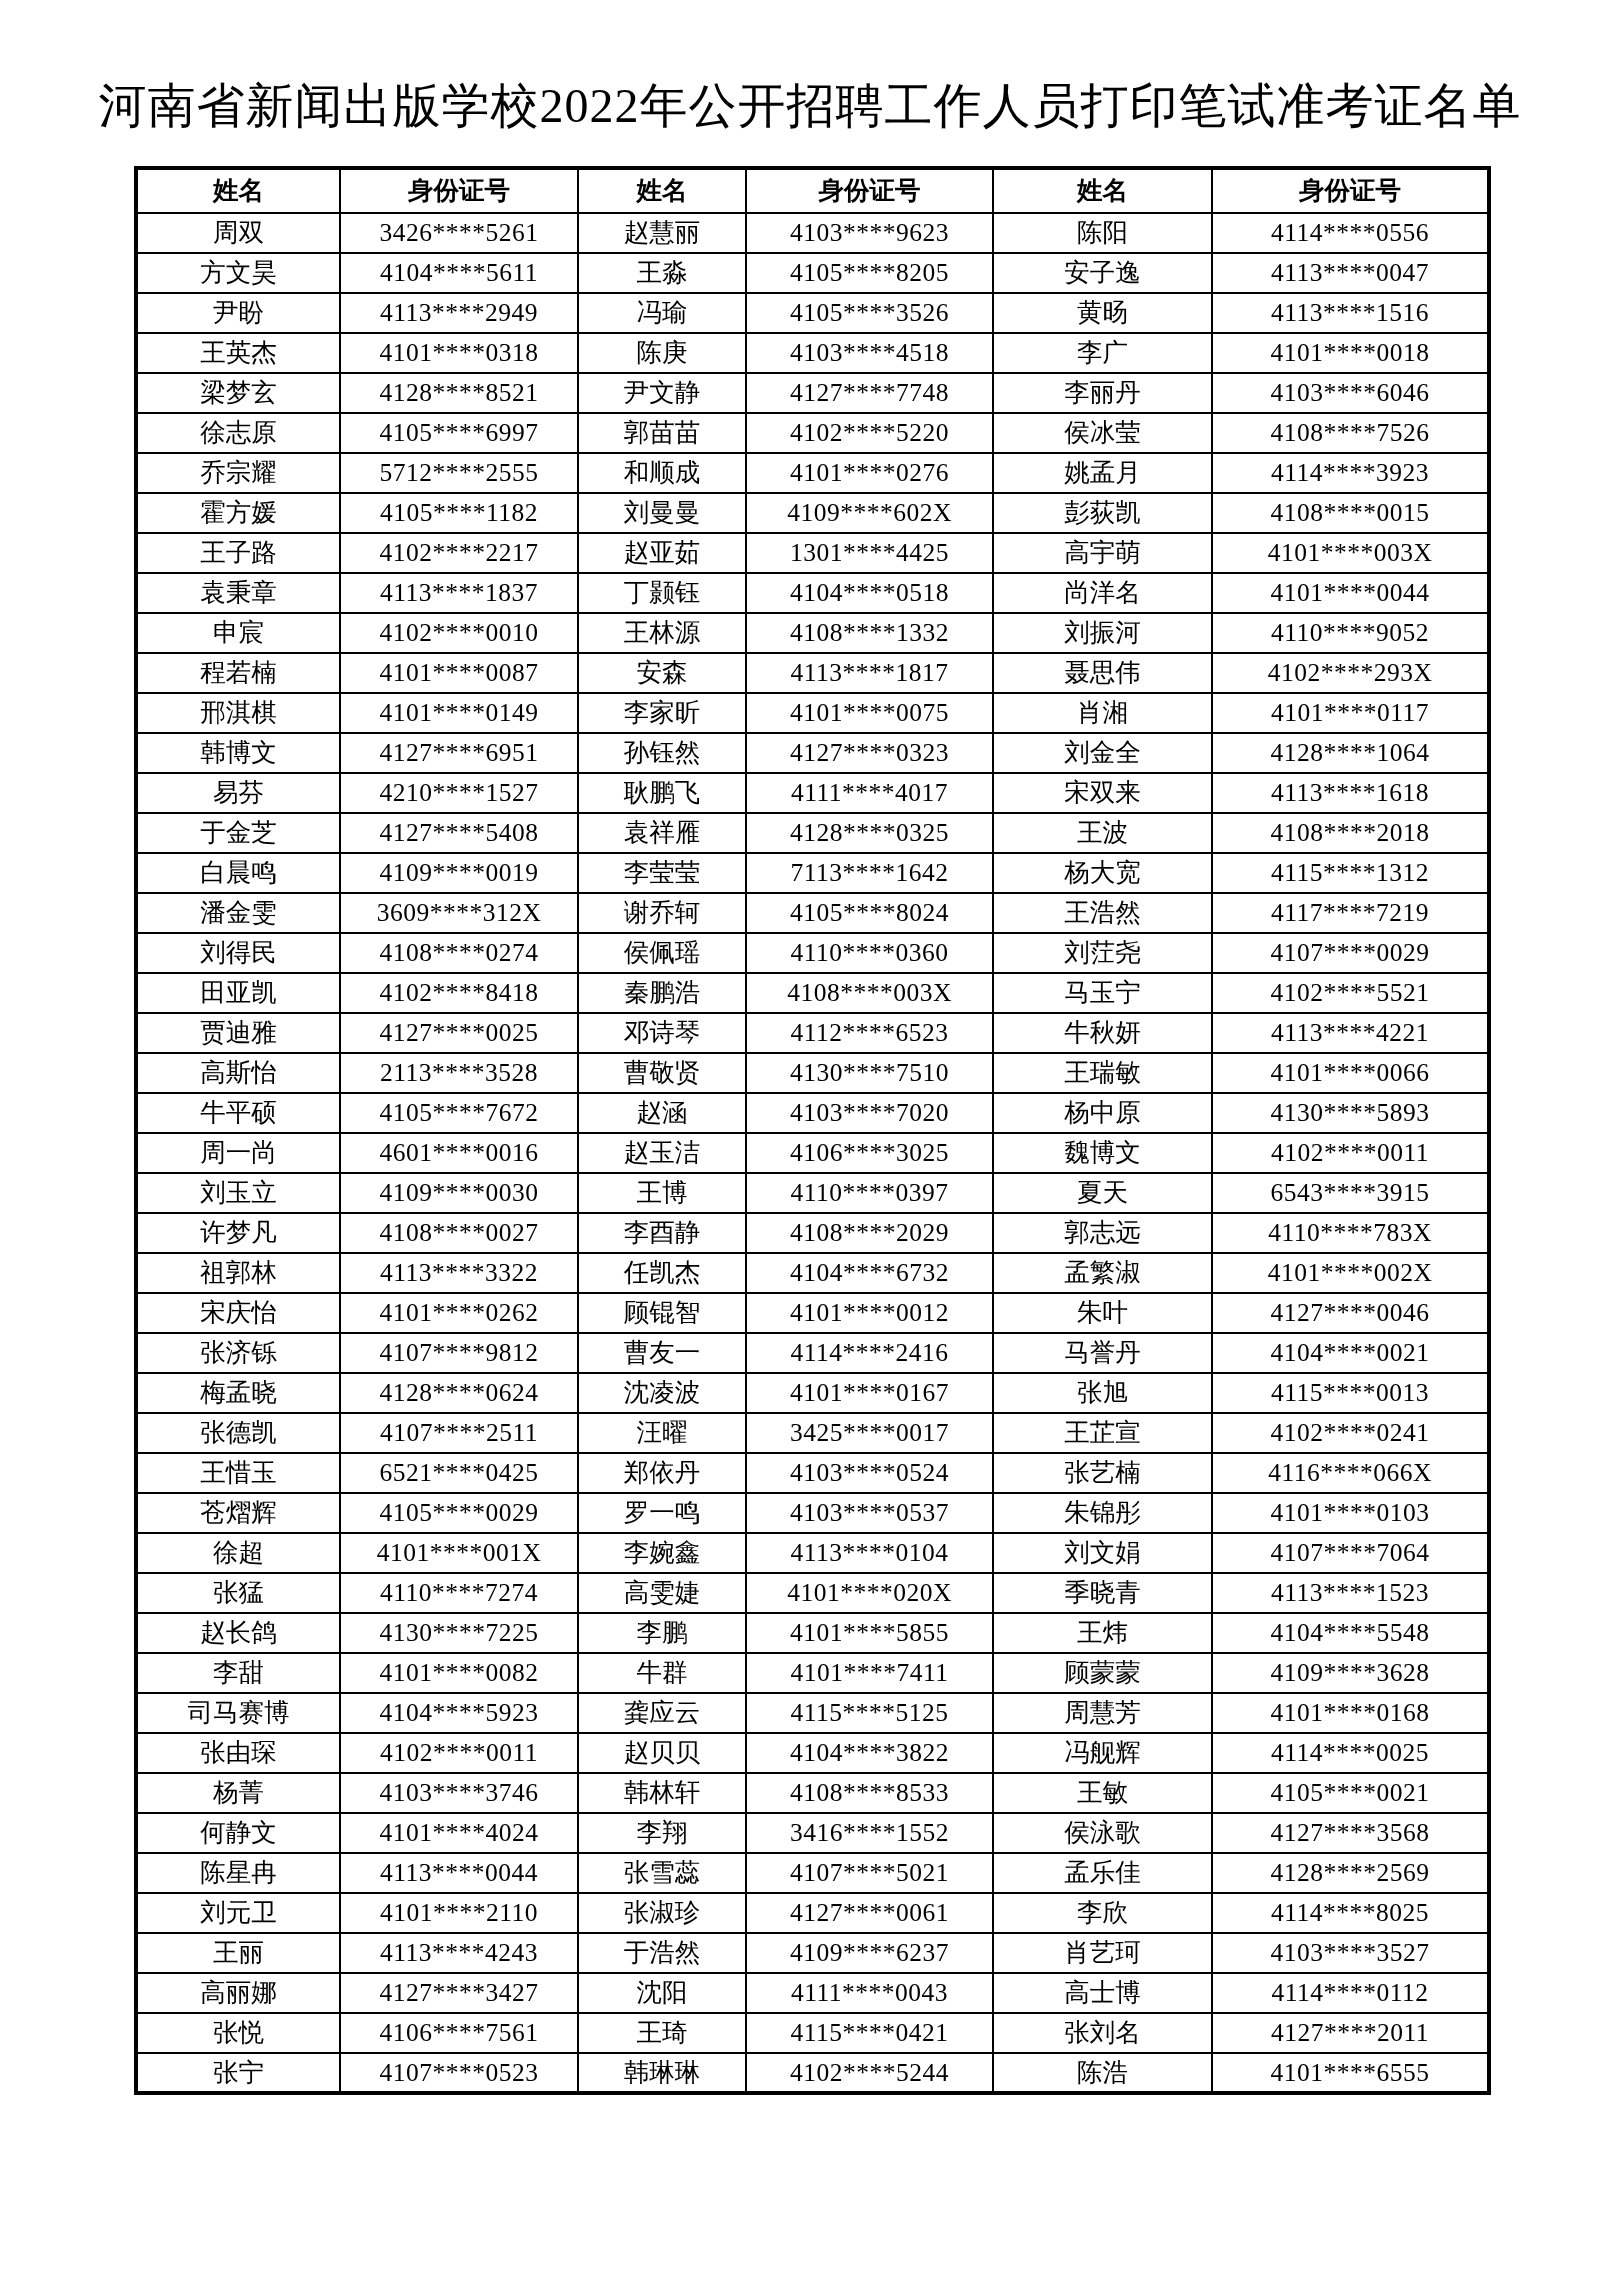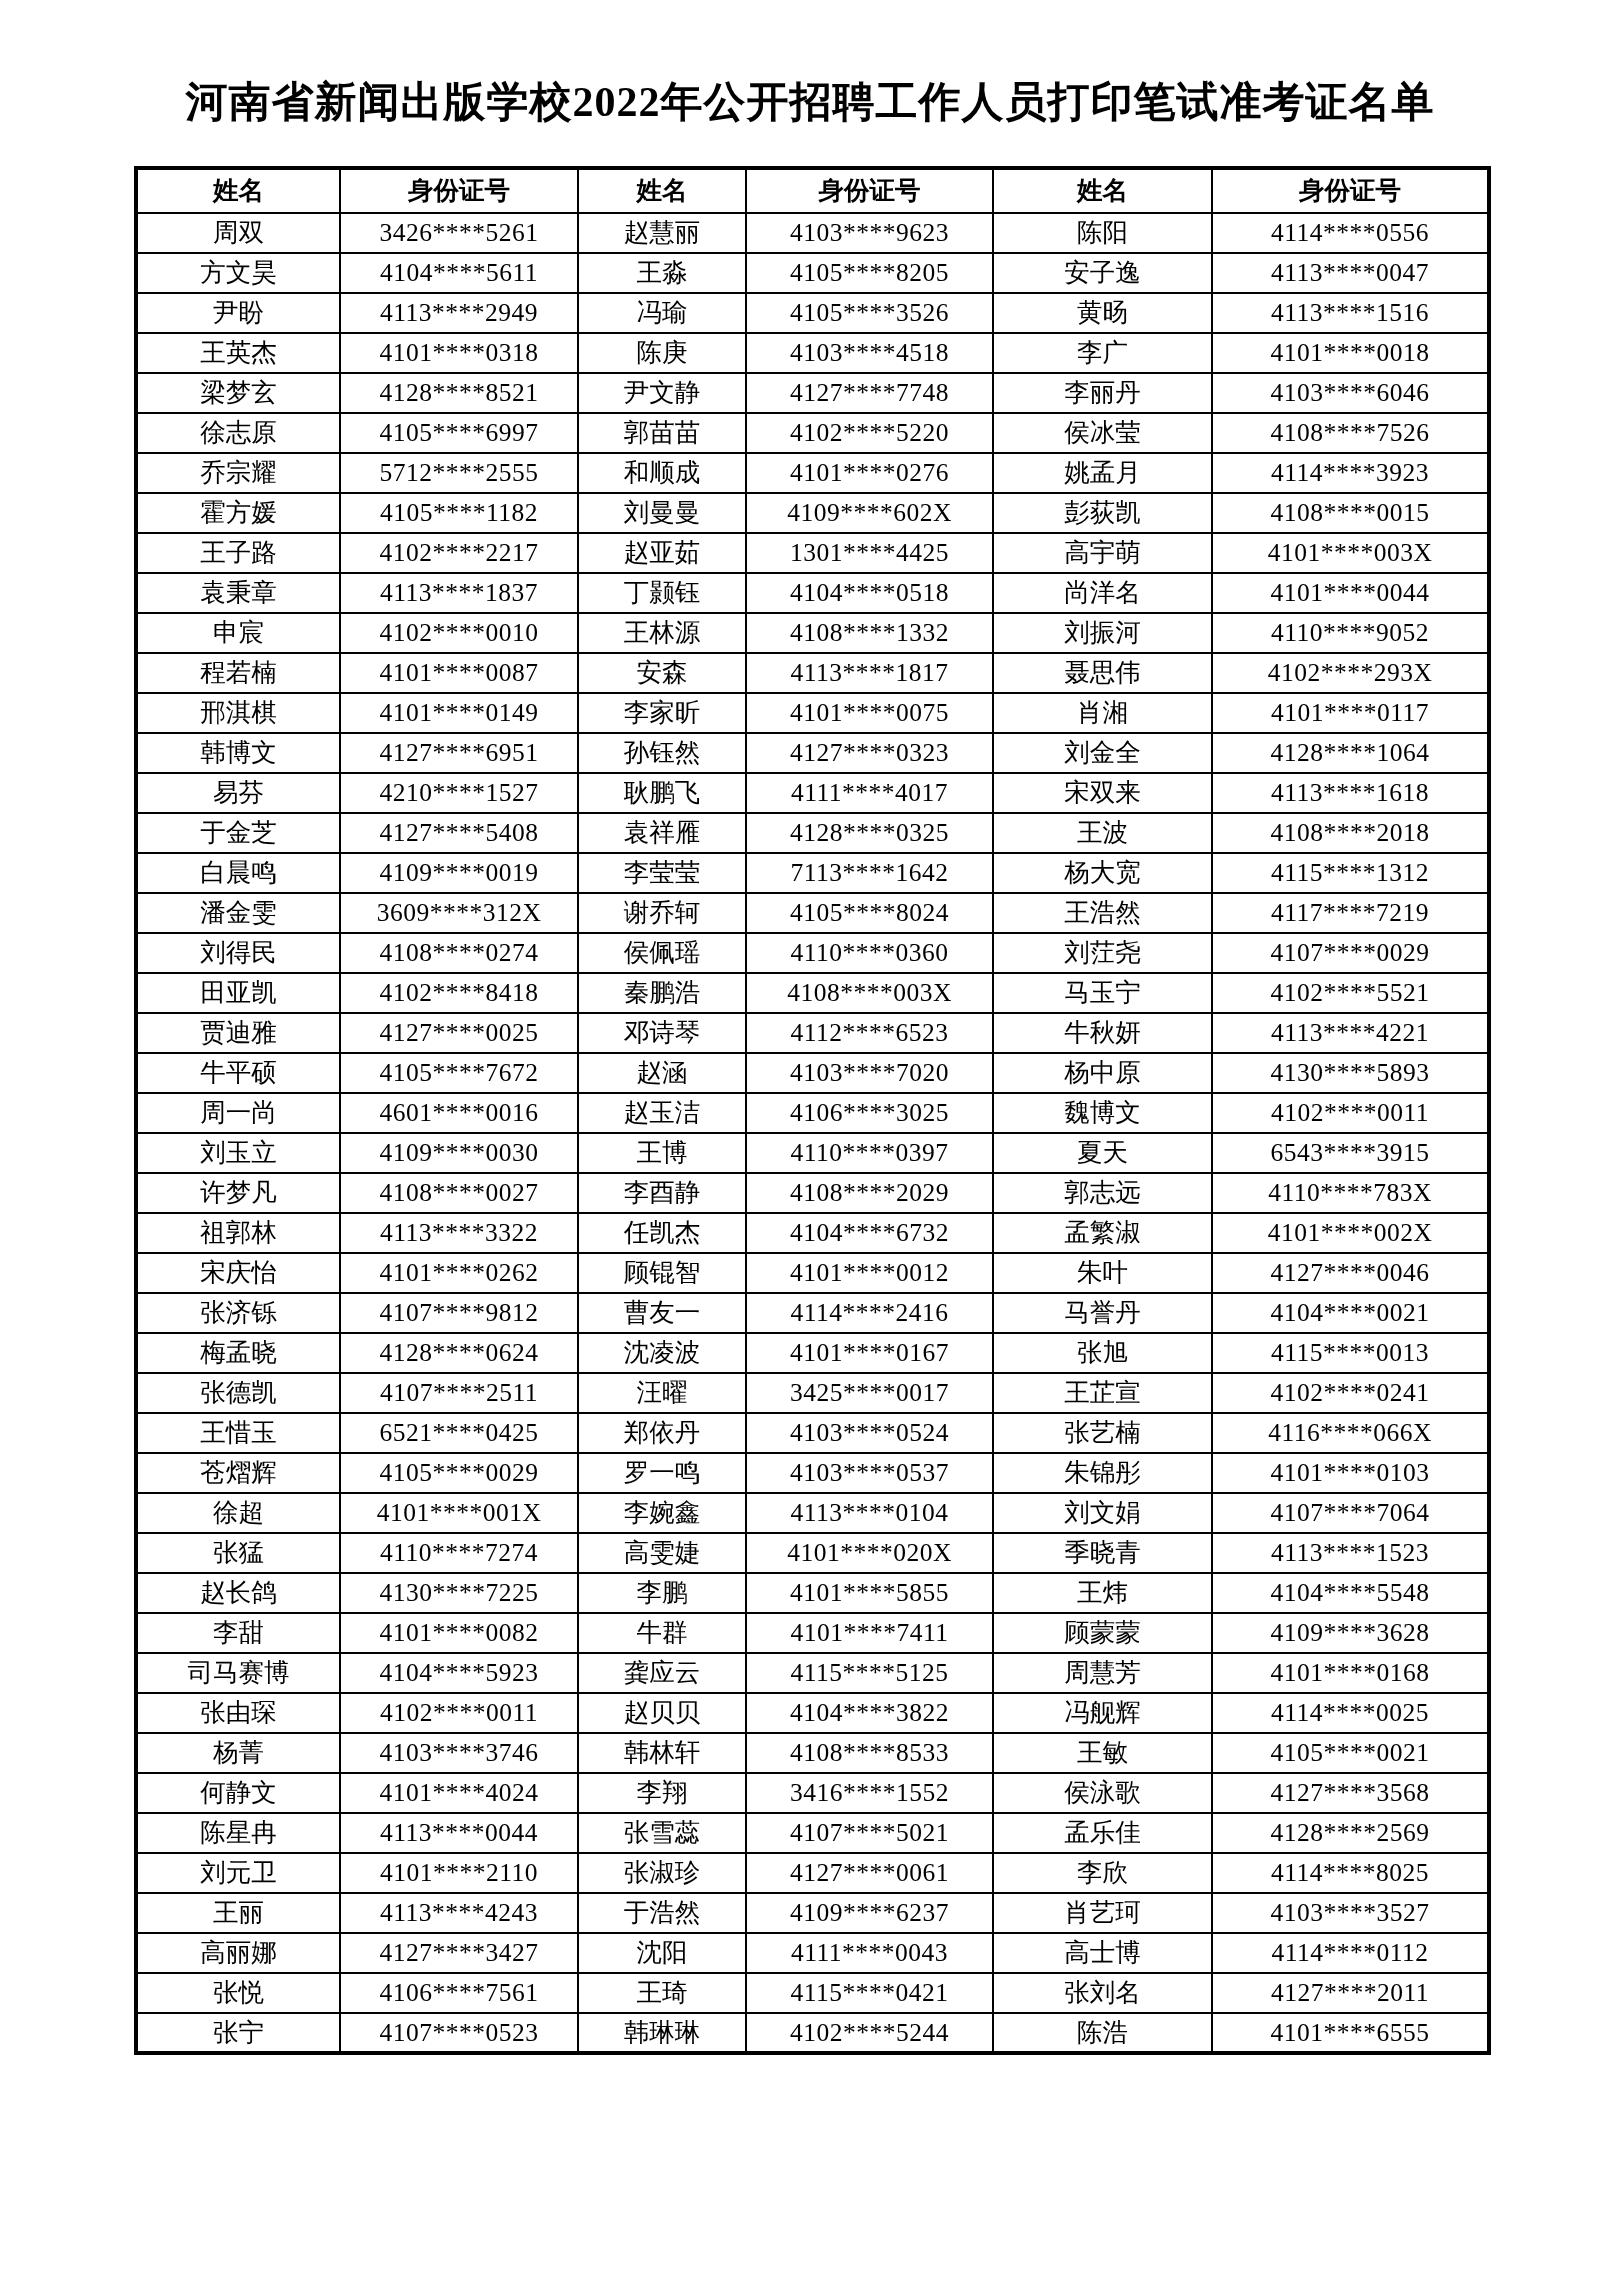--- a/index.html
+++ b/index.html
@@ -12,22 +12,22 @@
     color: #000000;
     font-family: "Liberation Serif", "DejaVu Serif", serif;
     overflow: hidden;
   }
   .doc-title {
     position: absolute;
     top: 74px;
     left: 0;
     width: 100%;
     text-align: center;
-    font-size: 42px;
-    font-weight: bold;
+    font-size: 48px;
+    font-weight: normal;
     letter-spacing: 1px;
     white-space: nowrap;
   }
   table.roster {
     position: absolute;
     left: 134px;
     top: 166px;
     width: 1353px;
     border-collapse: collapse;
     table-layout: fixed;
@@ -240,20 +240,28 @@
         </tr>
         <tr>
           <td class="col-name">贾迪雅</td>
           <td class="col-id">4127****0025</td>
           <td class="col-name">邓诗琴</td>
           <td class="col-id">4112****6523</td>
           <td class="col-name">牛秋妍</td>
           <td class="col-id">4113****4221</td>
         </tr>
         <tr>
+          <td class="col-name">高斯怡</td>
+          <td class="col-id">2113****3528</td>
+          <td class="col-name">曹敬贤</td>
+          <td class="col-id">4130****7510</td>
+          <td class="col-name">王瑞敏</td>
+          <td class="col-id">4101****0066</td>
+        </tr>
+        <tr>
           <td class="col-name">牛平硕</td>
           <td class="col-id">4105****7672</td>
           <td class="col-name">赵涵</td>
           <td class="col-id">4103****7020</td>
           <td class="col-name">杨中原</td>
           <td class="col-id">4130****5893</td>
         </tr>
         <tr>
           <td class="col-name">周一尚</td>
           <td class="col-id">4601****0016</td>

